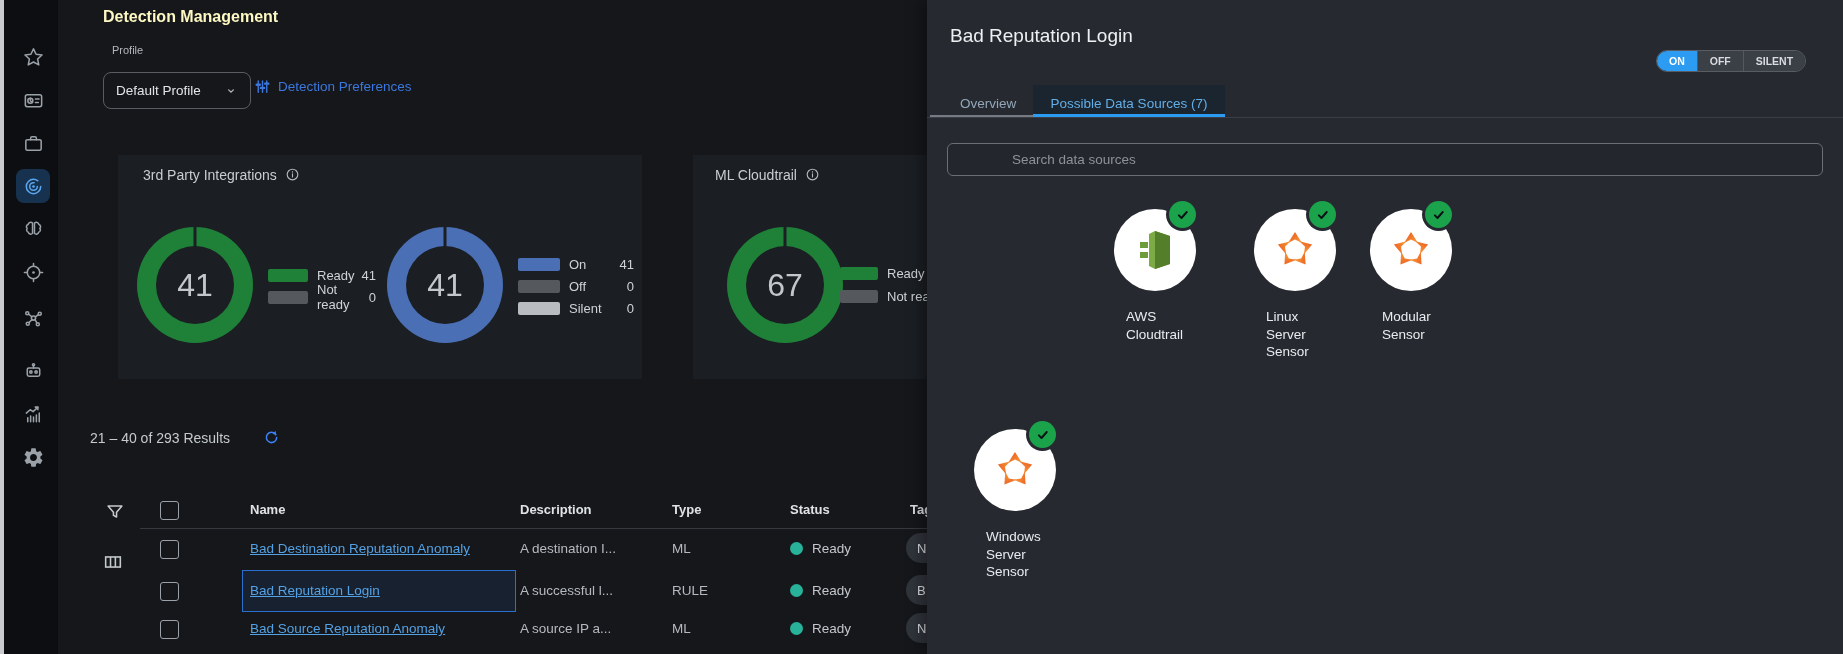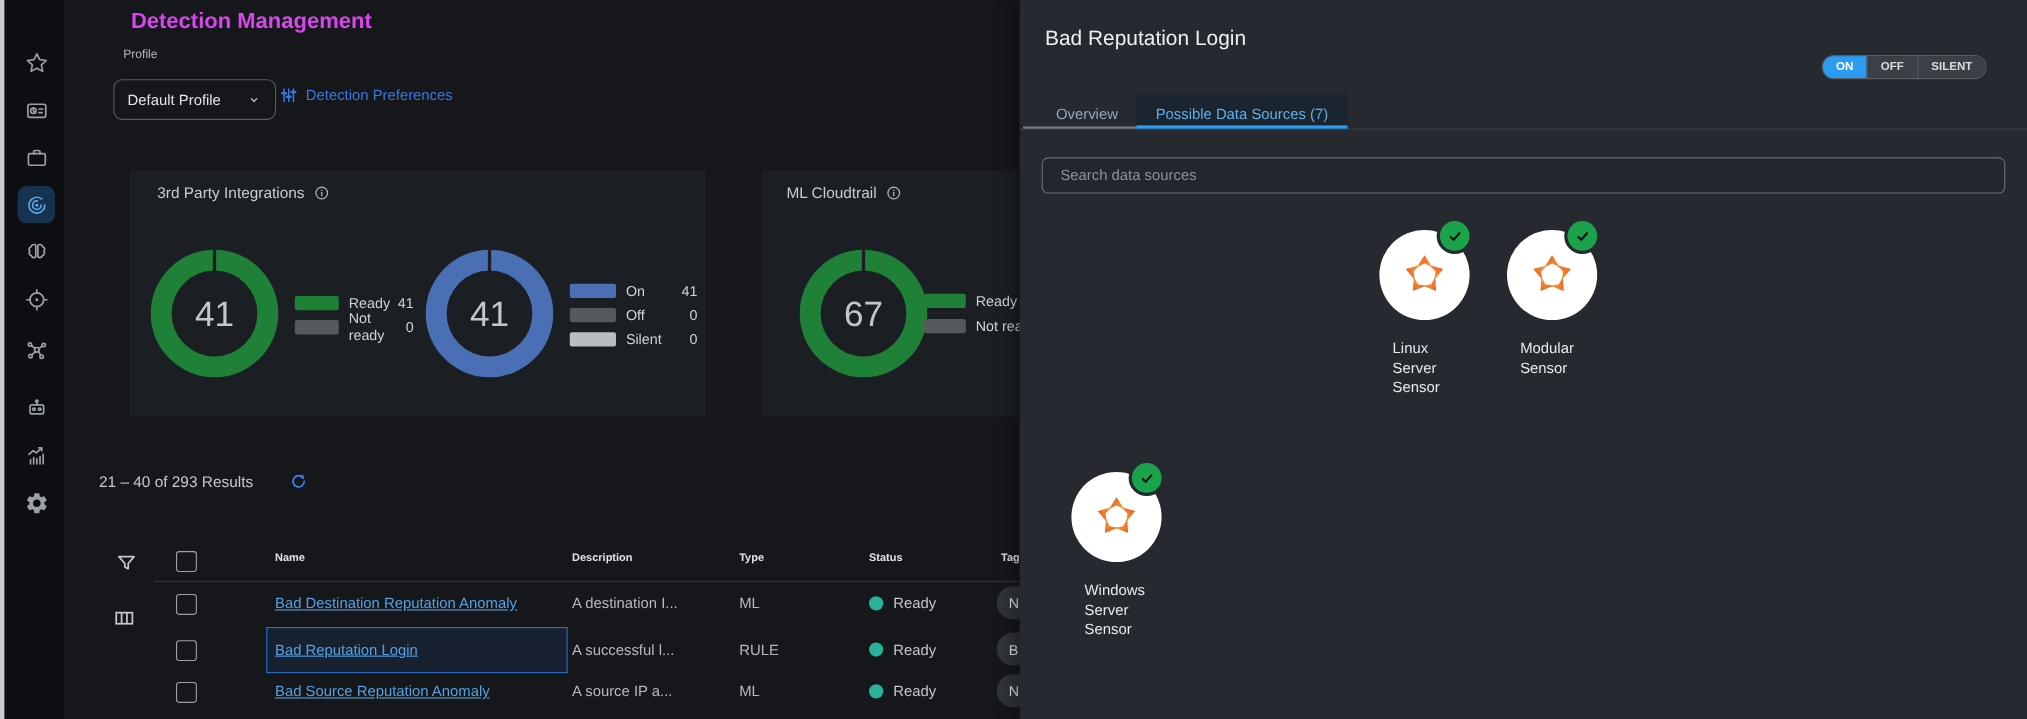--- a/index.html
+++ b/index.html
@@ -11,66 +11,66 @@
   .edge{position:absolute;left:0;top:0;width:4px;height:100%;background:#c9cbce;z-index:6;}
   .sidebar{position:absolute;left:4px;top:0;width:54px;height:100%;background:#0d0e11;z-index:5;}
   .side-item{position:absolute;left:12px;width:34px;height:34px;border-radius:8px;
              display:flex;align-items:center;justify-content:center;cursor:pointer;}
   .side-item.active{background:#16324f;}
   .sicon{width:23px;height:23px;fill:none;stroke:#9aa1a8;stroke-width:1.6;stroke-linecap:round;stroke-linejoin:round;}
   .side-item.active .sicon{stroke:#5aa7f0;}
   .sifill{fill:#9aa1a8;stroke:none;}
 
   
-  .page-title{font-size:20px;font-weight:bold;color:#d946ef;margin-left:16px;}
+  .page-title{font-size:16px;font-weight:bold;color:#fef9c3;}
   .lbl{font-size:11px;color:#b3b7bc;}
   .select{display:flex;align-items:center;justify-content:space-between;padding:0 12px;
           border:1px solid #595d63;border-radius:8px;color:#e2e4e6;font-size:13.5px;cursor:pointer;}
   .pref{display:flex;align-items:center;gap:7px;color:#3c77dd;font-size:13.5px;cursor:pointer;}
 
   
   .card{position:absolute;background:#1b1e23;}
-  .card-title{display:flex;align-items:flex-end;gap:8px;font-size:14px;color:#c9cdd1;}
+  .card-title{display:flex;align-items:flex-start;gap:8px;font-size:14px;color:#c9cdd1;}
   .donut{position:absolute;width:116px;height:116px;border-radius:50%;}
   .donut .hole{position:absolute;inset:19px;background:#1b1e23;border-radius:50%;
                display:flex;align-items:center;justify-content:center;font-size:32px;color:#c3c7cb;}
   .donut .notch{position:absolute;left:50%;top:0;width:3px;height:21px;background:#1b1e23;transform:translateX(-50%);}
   .lg-row{position:absolute;display:flex;align-items:center;height:18px;font-size:13px;color:#cfd3d7;}
   .sw{height:13px;border-radius:2px;margin-right:9px;flex:none;}
   .sw-green{background:#1f8038}.sw-dgray{background:#55595e}.sw-lgray{background:#b9bdc2}.sw-blue{background:#4a6fb5}
   .lg-val{margin-left:auto;}
 
   
   .summary{font-size:14px;color:#c6cacd;}
   .searchbox{position:absolute;display:flex;align-items:center;border:1px solid #5a5e64;border-radius:17px;padding:0 12px;background:#17191d;}
   .searchbox input{flex:1;background:transparent;border:none;outline:none;color:#d7dade;font:13px "Liberation Sans",sans-serif;}
   .searchbox input::placeholder{color:#8d929a;}
   .cbx{position:absolute;width:17px;height:17px;border:1.5px solid #9aa1a8;border-radius:3px;background:transparent;cursor:pointer;}
-  .th{position:absolute;font-size:10px;font-weight:bold;color:#e0e3e6;}
+  .th{position:absolute;font-size:13px;font-weight:bold;color:#e0e3e6;}
   .td{position:absolute;font-size:13.5px;color:#b6bac0;}
   .tlink{position:absolute;font-size:13.5px;color:#54a1e4;text-decoration:underline;cursor:pointer;}
   .dot{width:13px;height:13px;border-radius:50%;background:#27b299;display:inline-block;margin-right:9px;flex:none;}
   .status{position:absolute;display:flex;align-items:center;font-size:13.5px;color:#c3c7cb;}
   .pill{position:absolute;background:#30343b;border-radius:15px;height:30px;min-width:62px;color:#dde0e4;
         font-size:13px;display:flex;align-items:center;padding-left:11px;box-sizing:border-box;}
   .sel-box{position:absolute;border:1px solid #2a6fce;background:rgba(42,111,206,0.12);}
 
   
   .panel{position:absolute;left:927px;top:0;width:916px;height:654px;background:#262930;z-index:10;
          box-shadow:-6px 0 14px rgba(0,0,0,.35);}
   .panel-title{position:absolute;left:23px;top:25px;font-size:19px;color:#eef1f3;}
   .toggle{position:absolute;left:729px;top:50px;height:20px;display:flex;border:1px solid #595d63;border-radius:11px;overflow:hidden;}
   .tg{display:flex;align-items:center;justify-content:center;font-size:10.5px;font-weight:bold;
       color:#d9dcdf;background:#3b3f46;cursor:pointer;padding:0 12px;border-left:1px solid #55595f;}
   .tg:first-child{border-left:none;}
   .tg.on{background:#2b9cf2;color:#ffffff;}
   .tab{position:absolute;font-size:13.5px;cursor:pointer;}
   .panel-search{position:absolute;left:20px;top:143px;width:876px;height:33px;display:flex;align-items:center;
                 border:1px solid #6a6e75;border-radius:6px;background:#23262c;box-sizing:border-box;padding:0 14px;}
-  .panel-search input{flex:1;background:transparent;border:none;outline:none;color:#d7dade;font:13.5px "Liberation Sans",sans-serif;}
+  .panel-search input{flex:1;background:transparent;border:none;outline:none;color:#d7dade;font:13.5px "Liberation Sans",sans-serif;margin-left:48px;}
   .panel-search input::placeholder{color:#8d929a;}
   .src{position:absolute;width:120px;cursor:pointer;}
   .src-circle{position:relative;width:82px;height:82px;border-radius:50%;background:#ffffff;
               display:flex;align-items:center;justify-content:center;}
   .badge{position:absolute;width:27px;height:27px;left:55px;top:-8px;border-radius:50%;background:#1ba34c;
          box-shadow:0 0 0 3px #262930;display:flex;align-items:center;justify-content:center;}
   .src-label{margin-top:17px;margin-left:12px;font-size:13.5px;line-height:17.5px;color:#e9ecef;}
   .src-label span{display:block;}
 </style>
 </head>
@@ -337,20 +337,39 @@
     <div class="tab" style="left:106px;top:96px;width:192px;text-align:center;color:#63aee6">Possible Data Sources (7)</div>
     <div class="abs" style="left:0;top:117px;width:916px;height:1px;background:#3a3f47"></div>
     <div class="abs" style="left:3px;top:115px;width:103px;height:2px;background:#767b83"></div>
     <div class="abs" style="left:106px;top:114px;width:192px;height:3px;background:#2b9cf2"></div>
 
     <div class="panel-search">
       <input type="text" placeholder="Search data sources" style="">
     </div>
 
 
+    <div class="src" style="left:187px;top:209px">
+      <div class="src-circle">
+        <svg width="52" height="52" viewBox="0 0 52 52">
+          <rect x="11" y="18" width="8" height="6" fill="#6e9c3d"></rect>
+            <rect x="11" y="28" width="8" height="6" fill="#6e9c3d"></rect>
+          <polygon points="26,7 41,12 41,40 26,45 20,42 20,10" fill="#7cab46"></polygon>
+          <polygon points="26,7 41,12 41,40 26,45" fill="#557e2b"></polygon>
+        </svg>
+        <span class="badge">
+            <svg width="18" height="18" viewBox="0 0 24 24" fill="none" stroke="#0c1116" stroke-width="2.6" stroke-linecap="round" stroke-linejoin="round">
+              <path d="M6.5 12.5l3.5 3.5 7-8"></path>
+            </svg>
+          </span>
+      </div>
+      <div class="src-label">
+          <span>AWS</span>
+          <span>Cloudtrail</span>
+        </div>
+    </div>
 
     <div class="src" style="left:327px;top:209px">
       <div class="src-circle">
         <svg width="52" height="52" viewBox="0 0 52 52">
             <use href="#lc-star"></use>
           </svg>
         <span class="badge">
             <svg width="18" height="18" viewBox="0 0 24 24" fill="none" stroke="#0c1116" stroke-width="2.6" stroke-linecap="round" stroke-linejoin="round">
               <path d="M6.5 12.5l3.5 3.5 7-8"></path>
             </svg>

